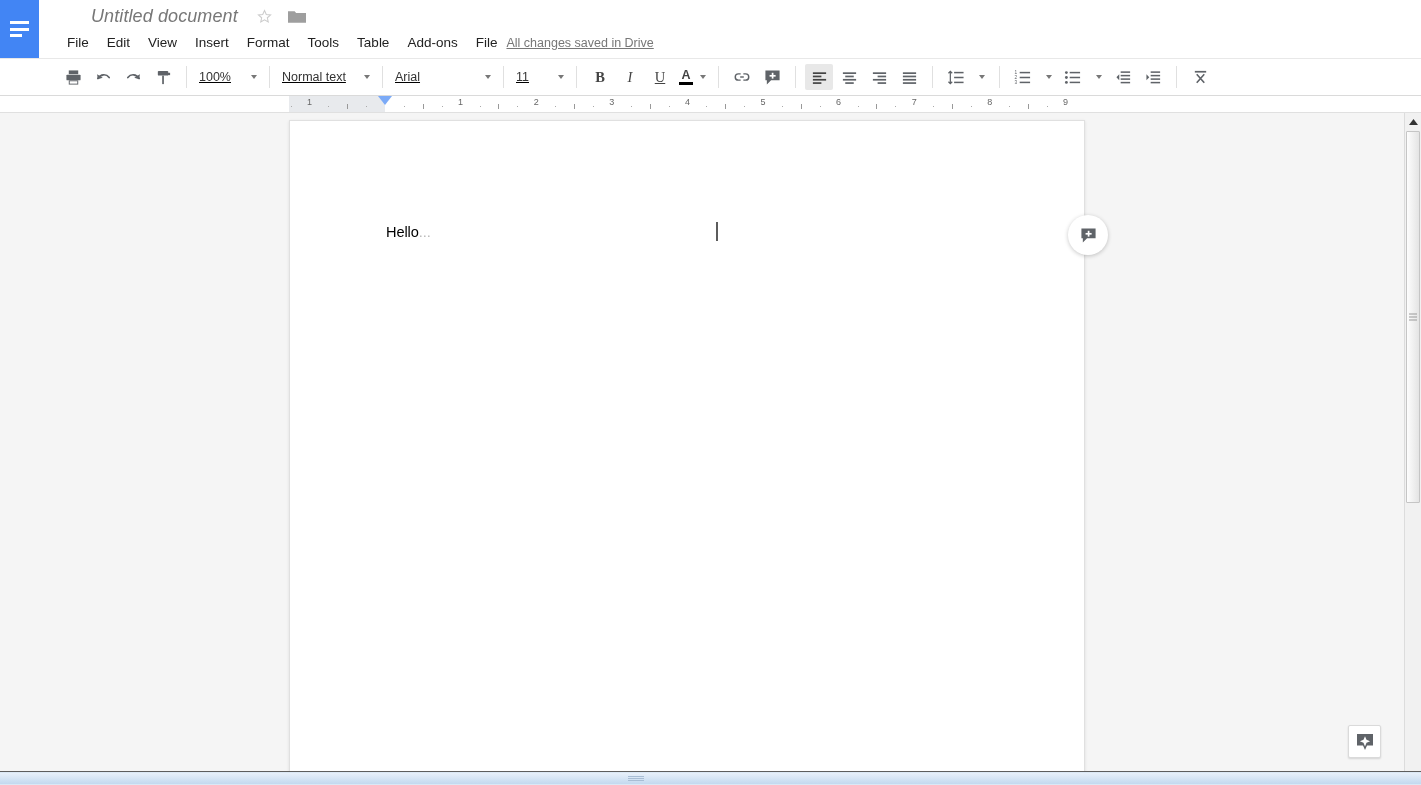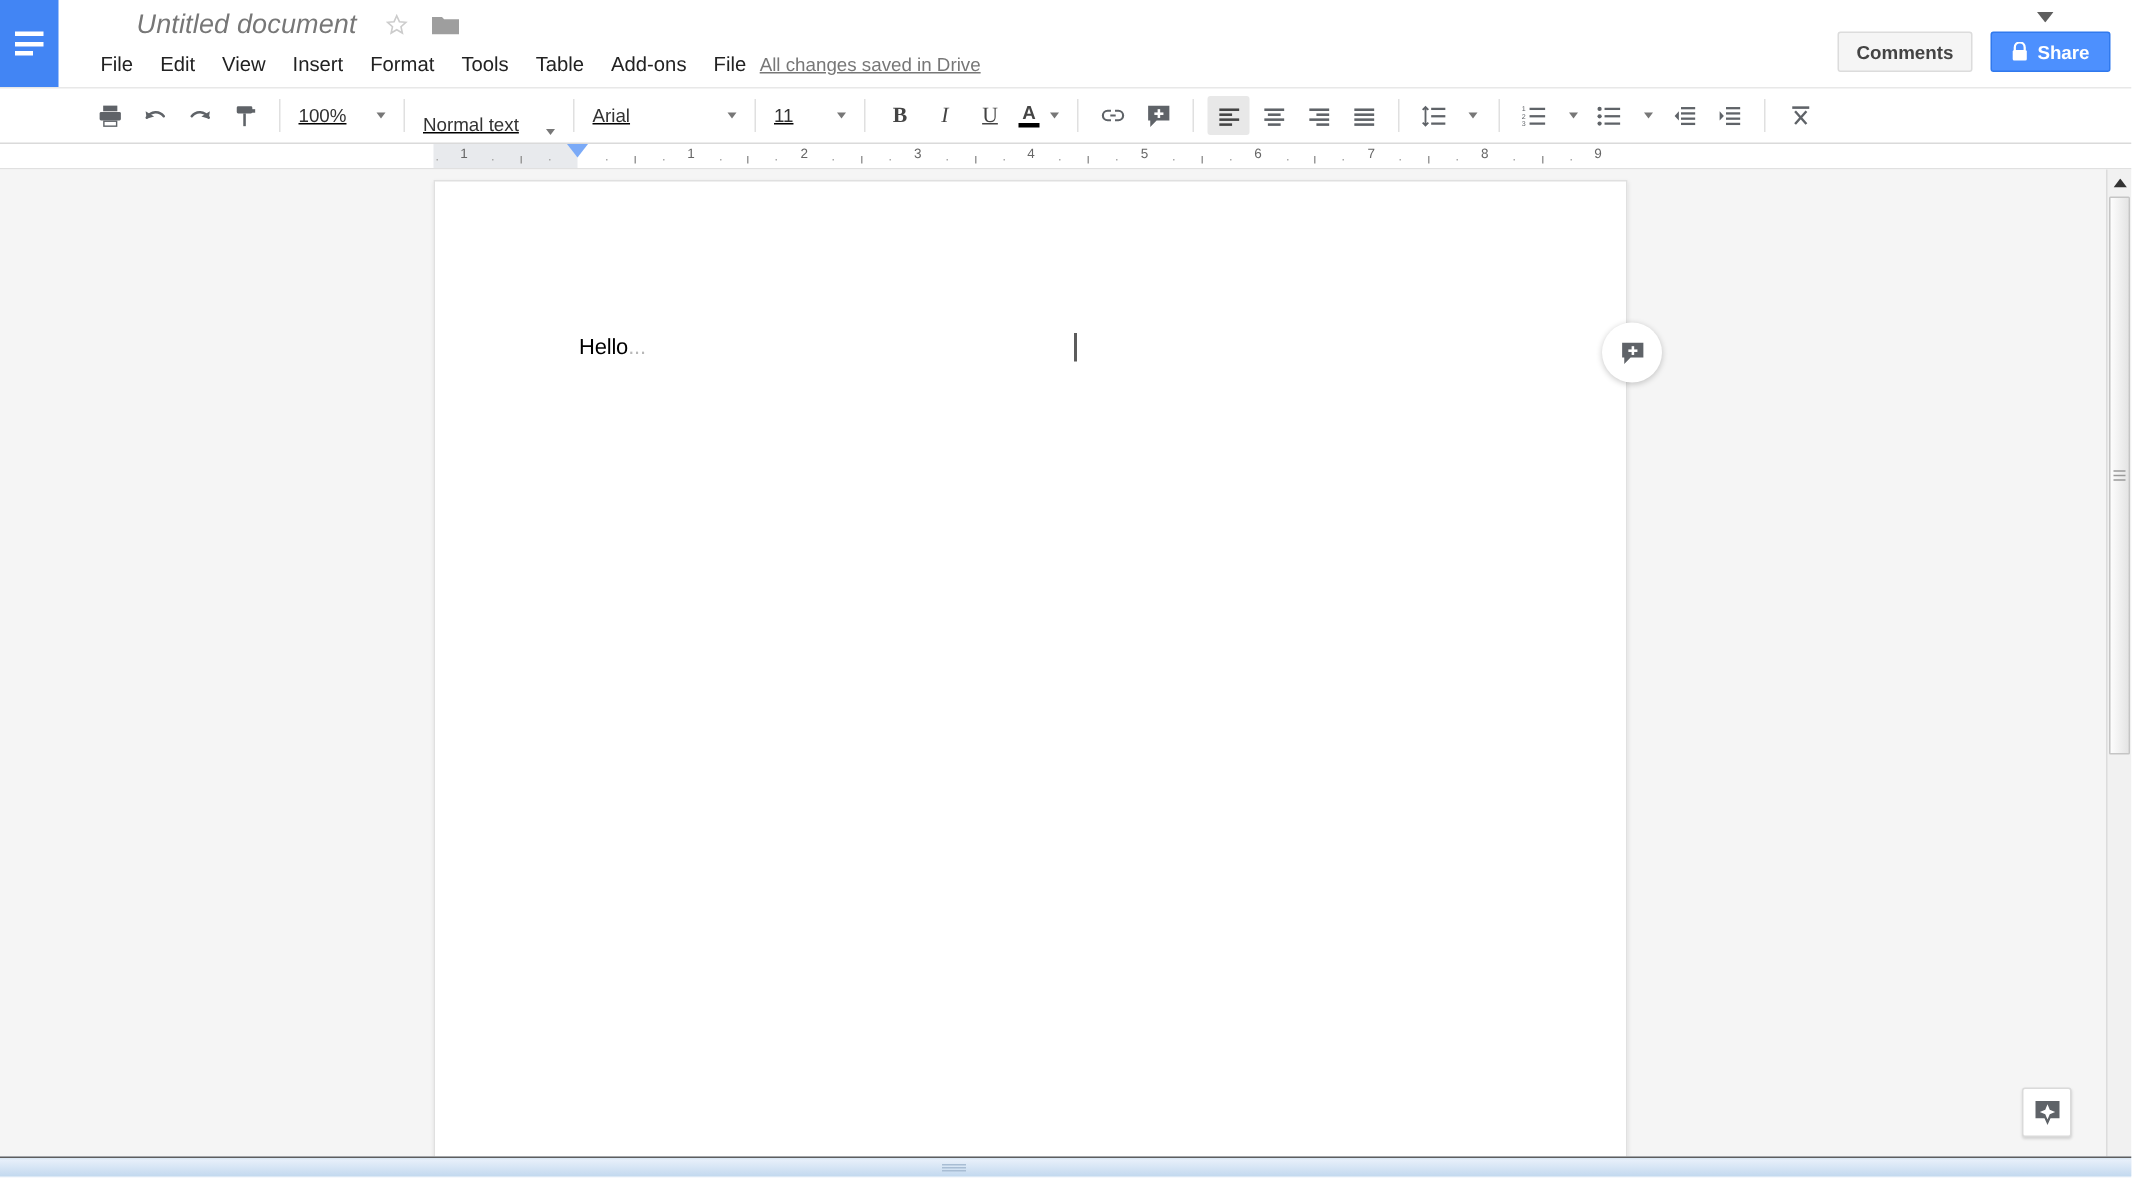--- a/index.html
+++ b/index.html
@@ -126,21 +126,21 @@
     white-space: nowrap;
   }
   .caret {
     width: 0; height: 0;
     border-left: 3.5px solid transparent;
     border-right: 3.5px solid transparent;
     border-top: 4px solid #777777;
     margin-left: 8px;
   }
   .zoom-dd { width: 66px; justify-content: space-between; }
-  .style-dd { width: 96px; justify-content: space-between; align-items: flex-end; }
+  .style-dd { width: 96px; justify-content: space-between; }
   .font-dd  { width: 104px; justify-content: space-between; }
   .size-dd  { width: 56px;  justify-content: space-between; }
 
   .tb-right {
     margin-left: auto; display: flex; align-items: center;
     padding-right: 12px;
   }
   .mode-dd {
     height: 26px; display: flex; align-items: center; gap: 7px;
     padding: 0 8px; cursor: pointer; border-radius: 2px;
@@ -313,35 +313,20 @@
       <span class="menu-item">View</span>
       <span class="menu-item">Insert</span>
       <span class="menu-item">Format</span>
       <span class="menu-item">Tools</span>
       <span class="menu-item">Table</span>
       <span class="menu-item">Add-ons</span>
       <span class="menu-item">File</span>
       <span class="save-status">All changes saved in Drive</span>
     </div>
 
-    <div class="header-right">
-      <svg class="collapse-caret" width="11" height="7" viewBox="0 0 11 7">
-        <path d="M0 0h11L5.5 7z" fill="#5f5f5f"></path>
-      </svg>
-      <div class="header-buttons">
-        <div class="comments-btn">Comments</div>
-        <div class="share-btn">
-          <svg width="11" height="13" viewBox="0 0 11 13">
-            <path d="M2.2 5.5V3.6a3.3 3.3 0 016.6 0v1.9" fill="none" stroke="#fff" stroke-width="1.5"></path>
-            <rect x="0.8" y="5.3" width="9.4" height="7" rx="1" fill="#fff"></rect>
-          </svg>
-          <span>Share</span>
-        </div>
-      </div>
-    </div>
 
   </div>
 </div>
 
 <div class="toolbar">
 
   <div class="tb-btn">
     <svg width="17" height="17" viewBox="0 0 18 18">
       <rect x="4" y="1.5" width="10" height="4" fill="#5f6368"></rect>
       <rect x="1.5" y="6" width="15" height="6" rx="1" fill="#5f6368"></rect>

